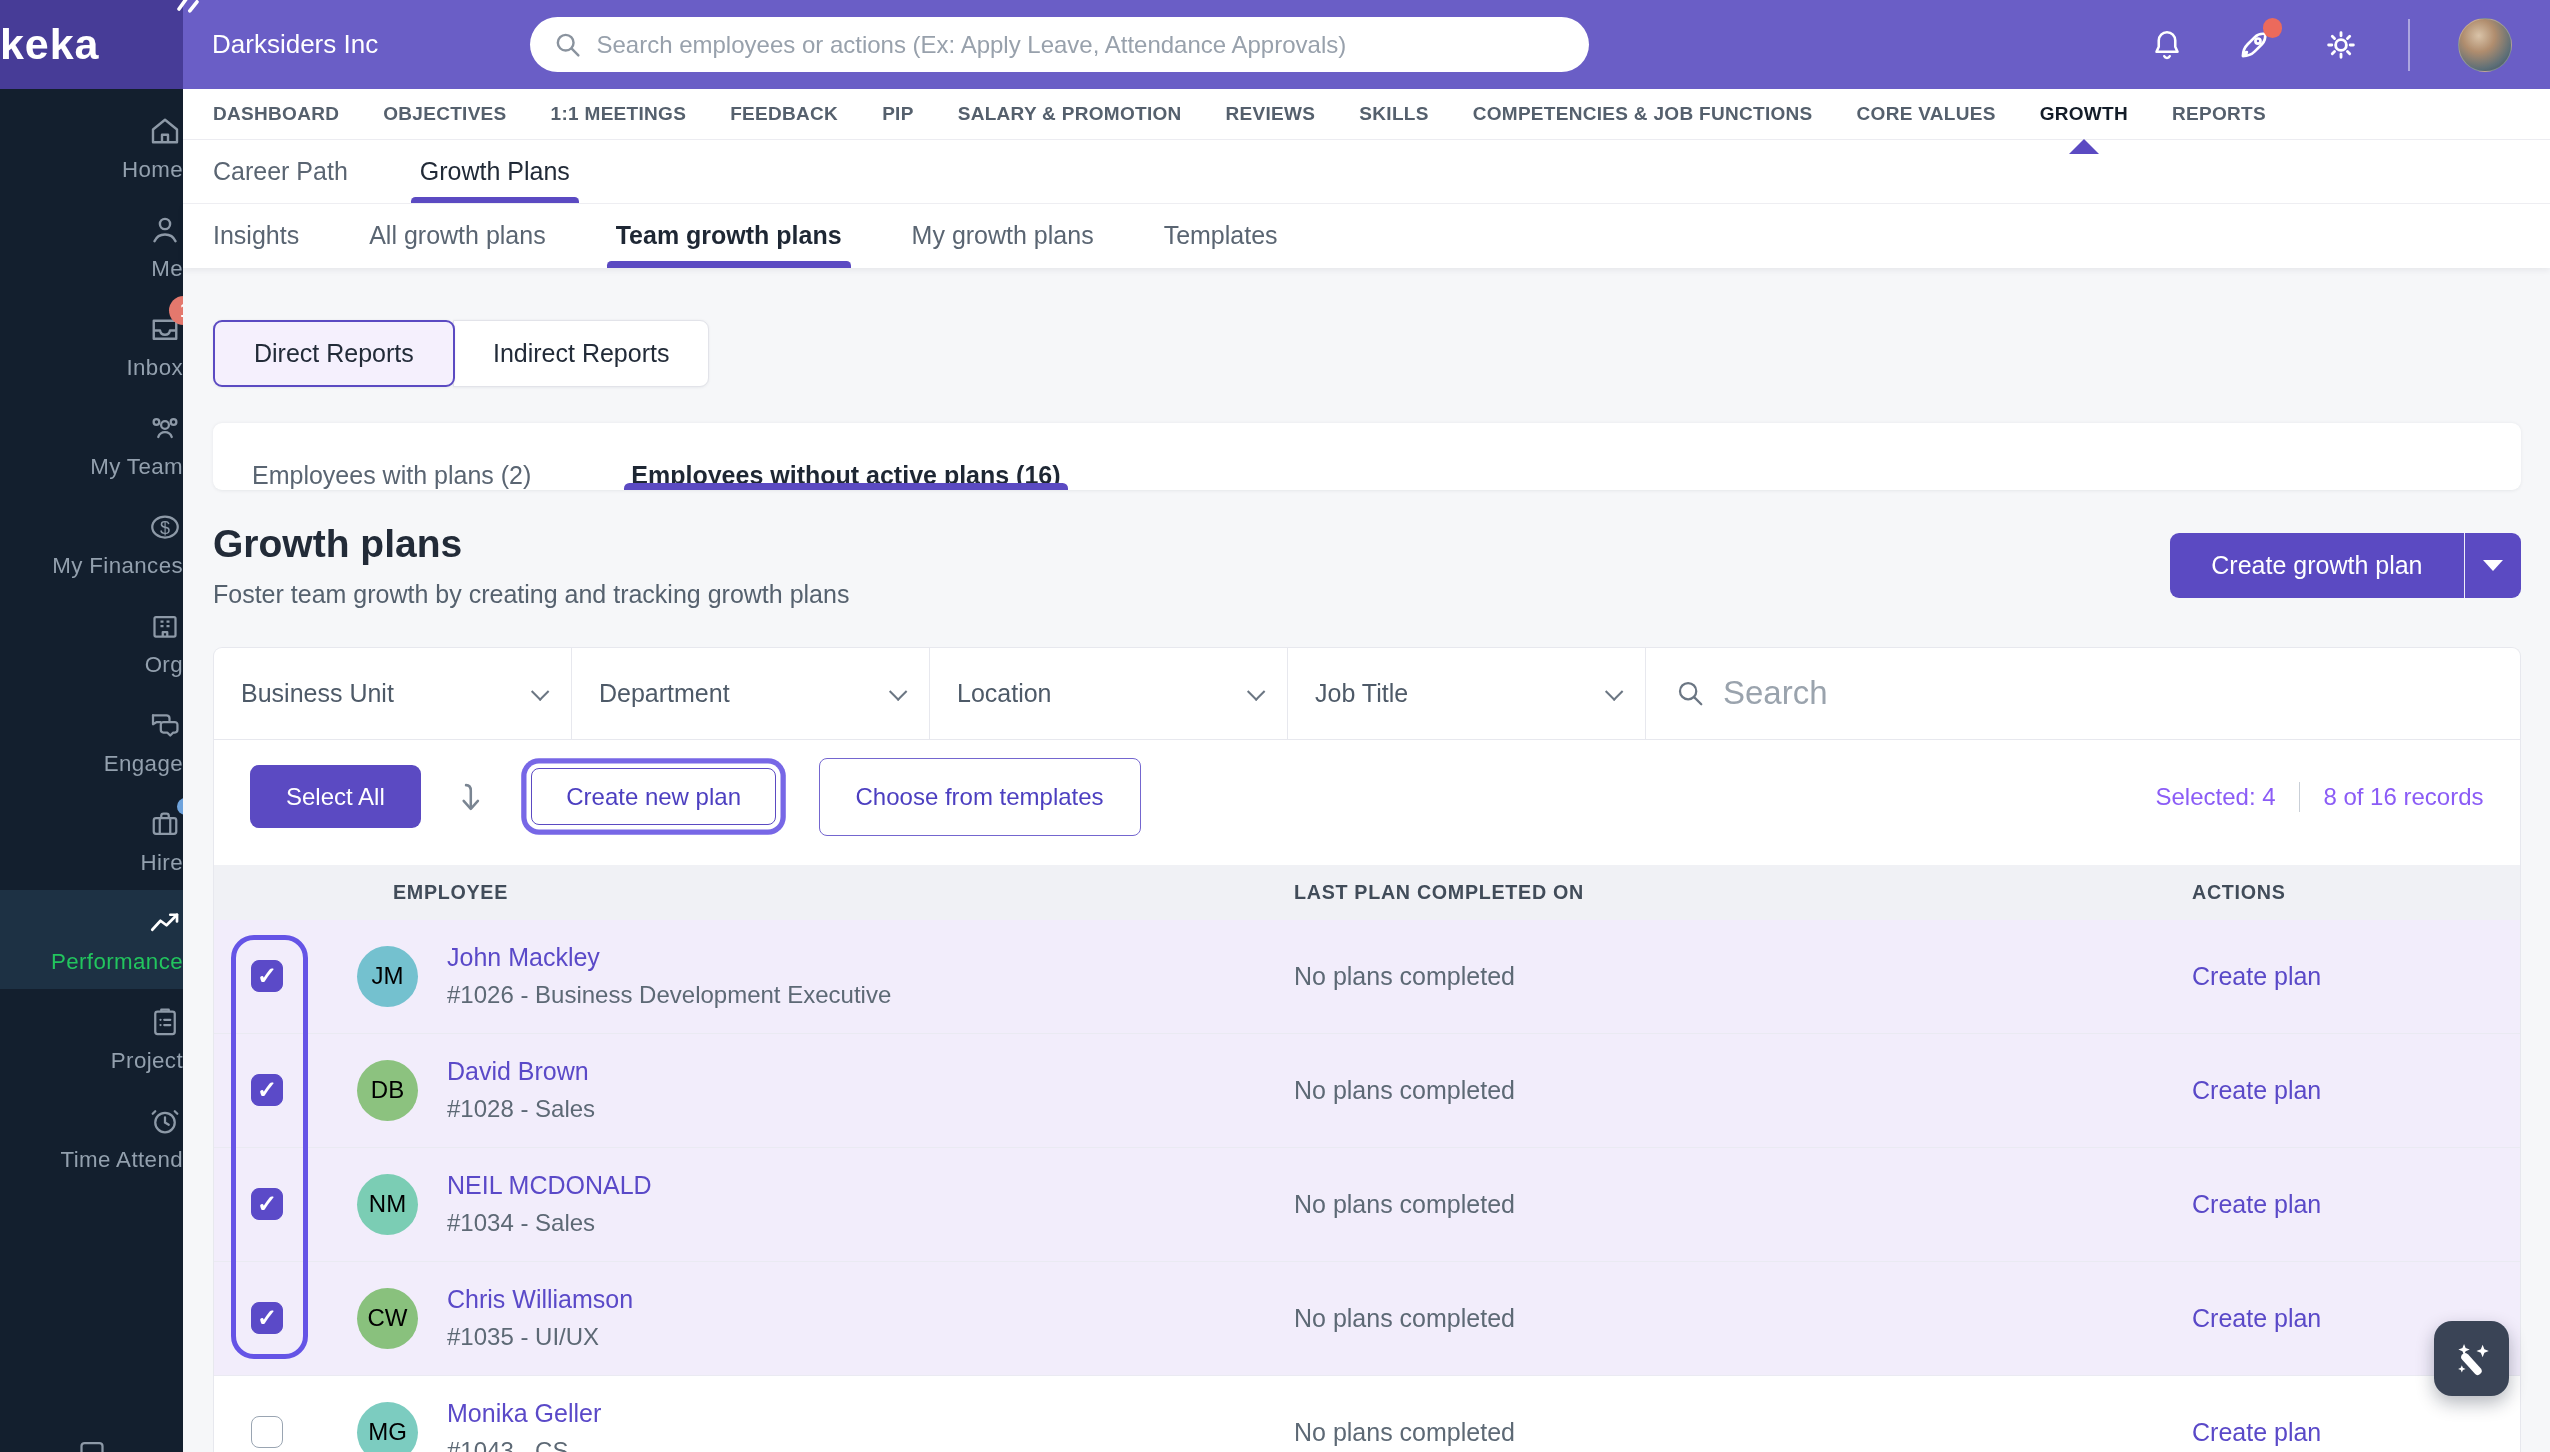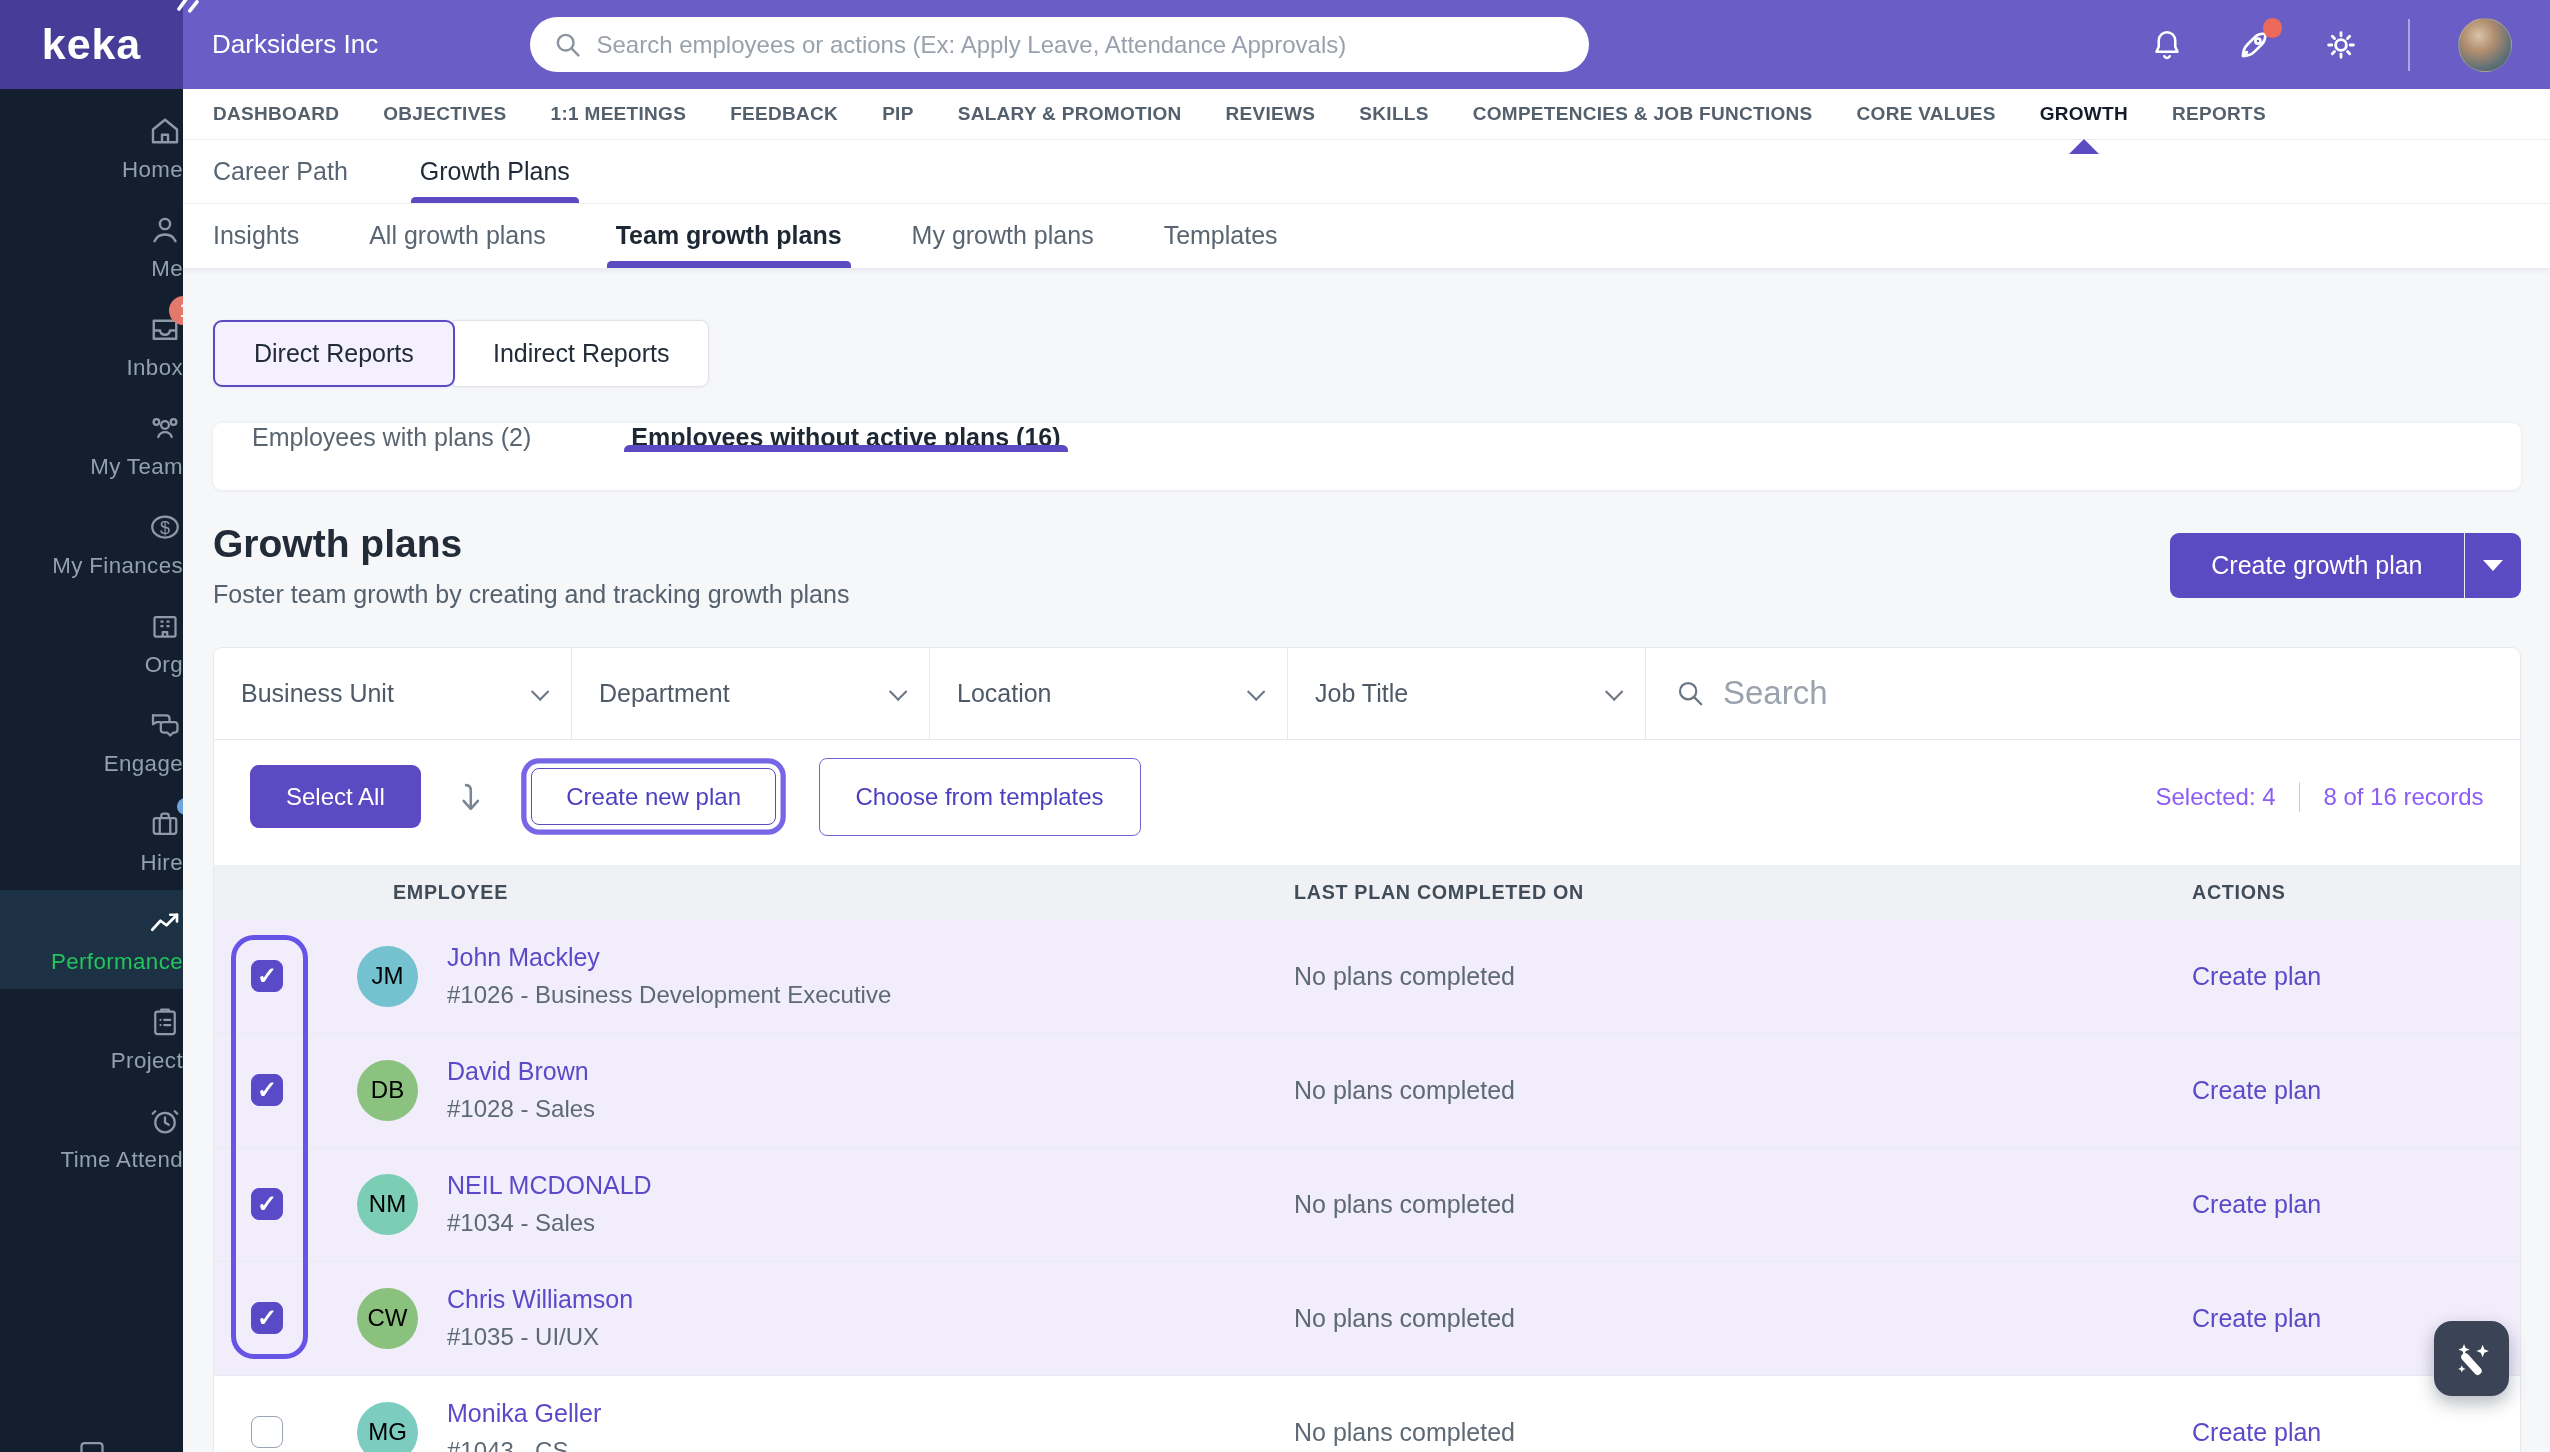--- a/index.html
+++ b/index.html
@@ -1,21 +1,21 @@
 <!DOCTYPE html>
 <html style="font-size:14.3px"><head>
 <meta charset="utf-8">
 <style>
   * { box-sizing: border-box; margin: 0; padding: 0; }
   html,body { width:2550px; height:1453px; overflow:hidden; }
   body { font-family:"Liberation Sans", sans-serif; background:#f6f7f9; position:relative; }
 
   
   .topbar { height:89px; background:#6a5ec6; display:flex; align-items:center; position:relative; z-index:20; }
-  .logo-box { width:183px; height:89px; background:#473c97; display:flex; align-items:center; justify-content:center; position:relative; flex:0 0 auto; }
+  .logo-box { width:183px; height:89px; background:#473c97; display:flex; align-items:center; justify-content:flex-start; position:relative; flex:0 0 auto; }
   .logo-text { color:#fff; font-size:43px; font-weight:800; letter-spacing:0.9px; position:relative; }
   .logo-sparks { position:absolute; top:-18px; right:-23px; }
   .company { color:#fff; font-size:26px; margin-left:29px; font-weight:400; flex:0 0 auto; }
   .search-pill { width:1059px; height:55px; border-radius:29px; background:#fff; display:flex; align-items:center; padding:0 23px; margin-left:152px; gap:14.3px; }
   .search-pill input { border:none; outline:none; flex:1; font-size:24px; color:#3c4654; font-family:inherit; background:transparent; }
   .search-pill input::placeholder { color:#98a1ac; }
   .topbar-right { margin-left:auto; display:flex; align-items:center; gap:48px; margin-right:38px; }
   .tb-icon { position:relative; width:39px; height:39px; color:#fff; display:flex; align-items:center; justify-content:center; }
   .red-dot { position:absolute; top:-7.2px; right:-9px; width:19.7px; height:19.7px; border-radius:50%; background:#ec6a5c; }
   .tb-divider { width:1.8px; height:52px; background:rgba(255,255,255,.45); }
@@ -52,21 +52,21 @@
 
   
   .content { flex:1; padding:52px 29.5px 0 30px; background:#f6f7f9; position:relative; }
 
   .seg { display:inline-flex; }
   .seg-btn { height:67px; padding:0 39px; font-size:25px; color:#222b38; display:flex; align-items:center; background:#fff; border:0.9px solid #e2e3e9; cursor:pointer; box-shadow:0 0.9px 2.7px rgba(20,30,50,.06); }
   .seg-btn.first { border-radius:9px 0 0 9px; }
   .seg-btn.last { border-radius:0 9px 9px 0; }
   .seg-btn.active { background:#f5f0fd; border:2.7px solid #5b4ac2; border-radius:9px; z-index:2; margin-right:-1.8px; }
 
-  .plan-tab-card { margin-top:36px; background:#fff; border-radius:9px; height:67px; display:flex; align-items:flex-start; padding:0 39px; gap:100px; box-shadow:0 0.9px 3.6px rgba(16,24,40,.07); }
+  .plan-tab-card { margin-top:36px; background:#fff; border-radius:9px; height:67px; display:flex; align-items:flex-end; padding:0 39px; gap:100px; box-shadow:0 0.9px 3.6px rgba(16,24,40,.07); }
   .plan-tab { font-size:25px; color:#5a6572; display:flex; align-items:center; position:relative; cursor:pointer; }
   .plan-tab.active { color:#1e2734; font-weight:700; }
   .plan-tab.active::after { content:""; position:absolute; bottom:0; left:-7.2px; right:-7.2px; height:7.2px; background:#5b4ac2; border-radius:5.4px 5.4px 0 0; }
 
   .heading-row { margin-top:32px; display:flex; align-items:center; justify-content:space-between; }
   .page-title { font-size:39px; color:#222b38; font-weight:600; }
   .page-subtitle { margin-top:14.3px; font-size:25px; color:#55616e; font-weight:400; }
   .split { display:flex; height:65px; border-radius:9px; overflow:hidden; cursor:pointer; }
   .split-main { background:#5b4ac2; color:#fff; font-size:25px; display:flex; align-items:center; padding:0 41px; }
   .split-caret { background:#5b4ac2; width:57px; display:flex; align-items:center; justify-content:center; border-left:1.8px solid rgba(255,255,255,.9); }

